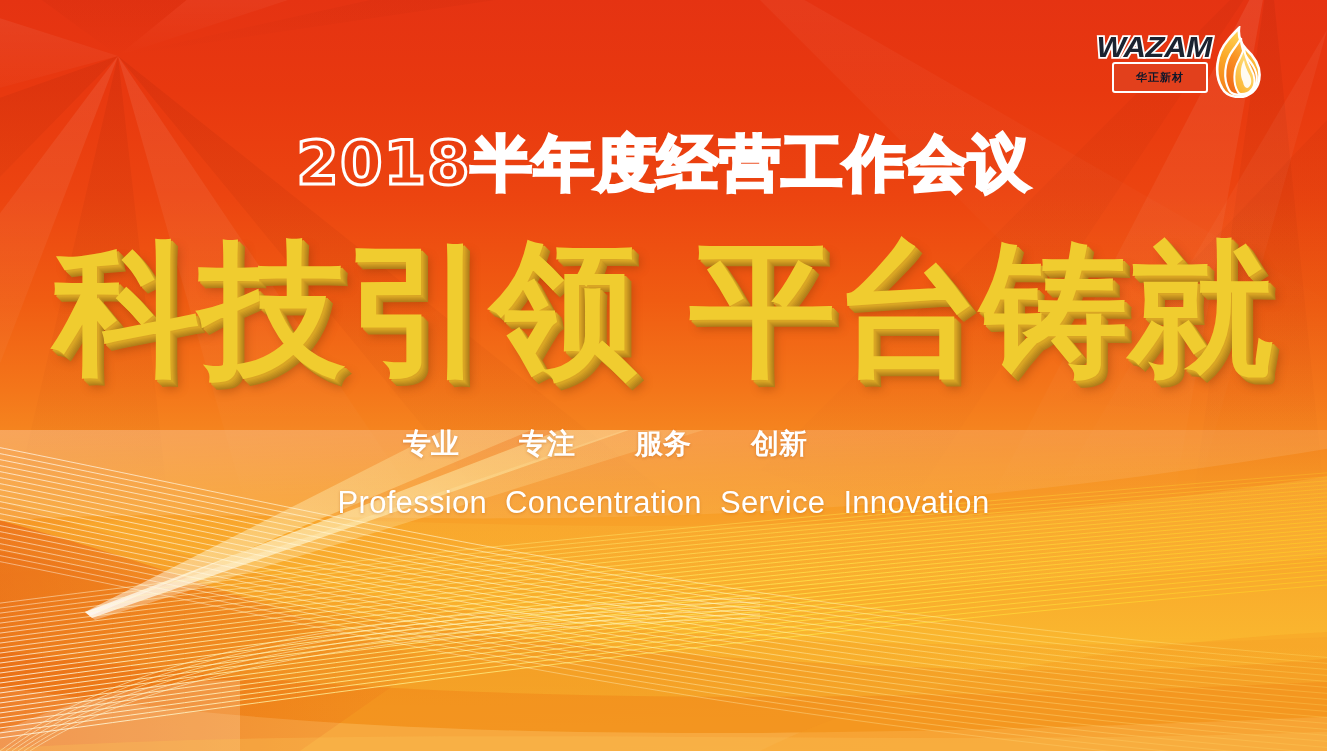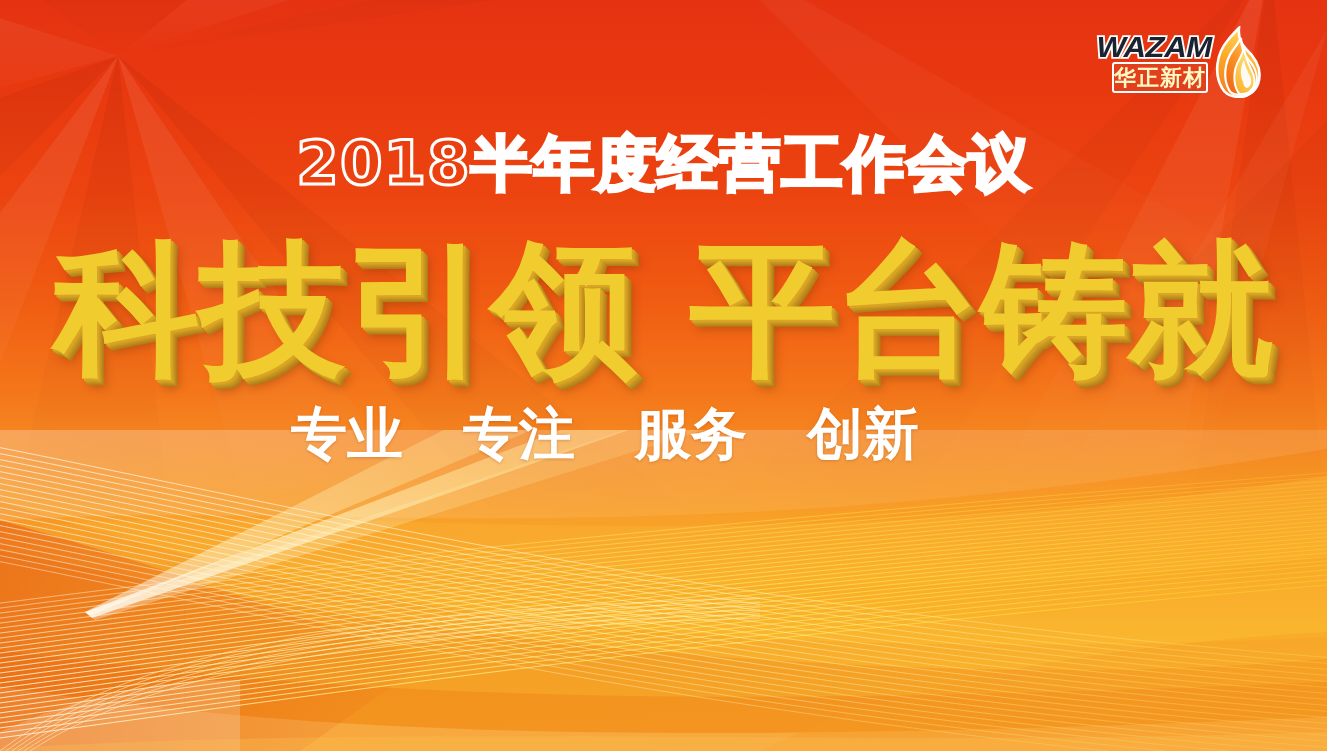--- a/index.html
+++ b/index.html
@@ -38,21 +38,21 @@
     color:#1b2330;text-align:center;line-height:1;
     -webkit-text-stroke:3.5px #ffffff;paint-order:stroke fill;
     transform:scaleX(1.04);
   }
   .wz-cn-wrap{
     position:absolute;left:22px;top:36px;width:92px;height:27px;
     background:#e2401c;border:2.5px solid #ffffff;border-radius:3px;
     display:flex;align-items:center;justify-content:center;
   }
   .wz-cn{
-    font-size:22px;font-weight:bold;color:#fef9c3;letter-spacing:1px;
+    font-size:11px;font-weight:bold;color:#0f172a;letter-spacing:1px;
     line-height:1;white-space:nowrap;
     font-family:"DejaVu Sans","Liberation Sans",sans-serif;
   }
   .flame{position:absolute;left:124px;top:0px;width:52px;height:72px;}
 
   
   .eyebrow{
     left:0;top:133px;width:1327px;text-align:center;
     font-size:60px;font-weight:bold;line-height:1;
     letter-spacing:1px;white-space:nowrap;
@@ -70,22 +70,22 @@
     font-family:"DejaVu Sans","Liberation Sans",sans-serif;
     text-shadow:
       2px 2px 0 #d9a524, 3px 3px 0 #d09d22, 4px 4px 0 #c89520,
       5px 5px 0 #c08d1e, 6px 6px 0 #b8851c, 7px 7px 0 #b07e1a,
       8px 9px 10px rgba(120,50,0,.38);
   }
   .headline .gap{display:inline-block;width:52px;}
 
   
   .slogan-cn{
-    left:0;top:406px;width:1210px;text-align:center;
-    font-size:56px;font-weight:bold;color:#ffffff;line-height:1;
+    left:0;top:430px;width:1210px;text-align:center;
+    font-size:28px;font-weight:bold;color:#ffffff;line-height:1;
     white-space:nowrap;
     font-family:"DejaVu Sans","Liberation Sans",sans-serif;
     text-shadow:0 1px 3px rgba(150,60,0,.30);
   }
   .slogan-cn span.w{display:inline-block;padding:0 30px;}
 
   
   .slogan-en{
     left:0;top:487px;width:1327px;text-align:center;
     font-size:31px;font-weight:normal;color:#ffffff;line-height:1;
@@ -303,14 +303,17 @@
   <div class="eyebrow">2018半年度经营工作会议</div>
 
   <div class="headline">
     <span>科技引领</span><span class="gap"></span><span>平台铸就</span>
   </div>
 
   <div class="slogan-cn">
     <span class="w">专业</span><span class="w">专注</span><span class="w">服务</span><span class="w">创新</span>
   </div>
 
+  <div class="slogan-en">
+    <span class="w">Profession</span><span class="w">Concentration</span><span class="w">Service</span><span class="w">Innovation</span>
+  </div>
 
 </div>
 
 </body></html>

